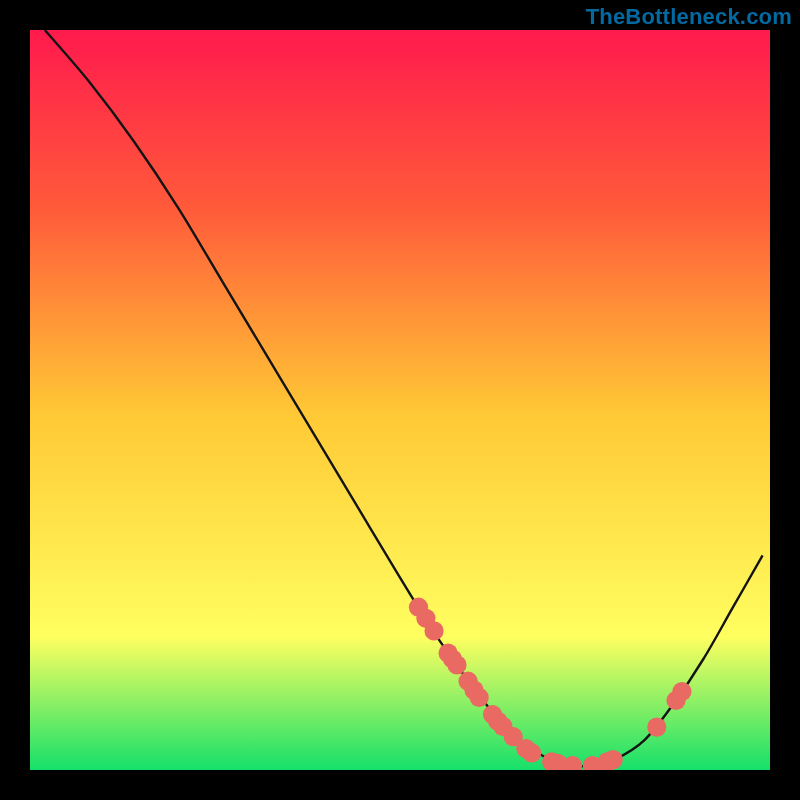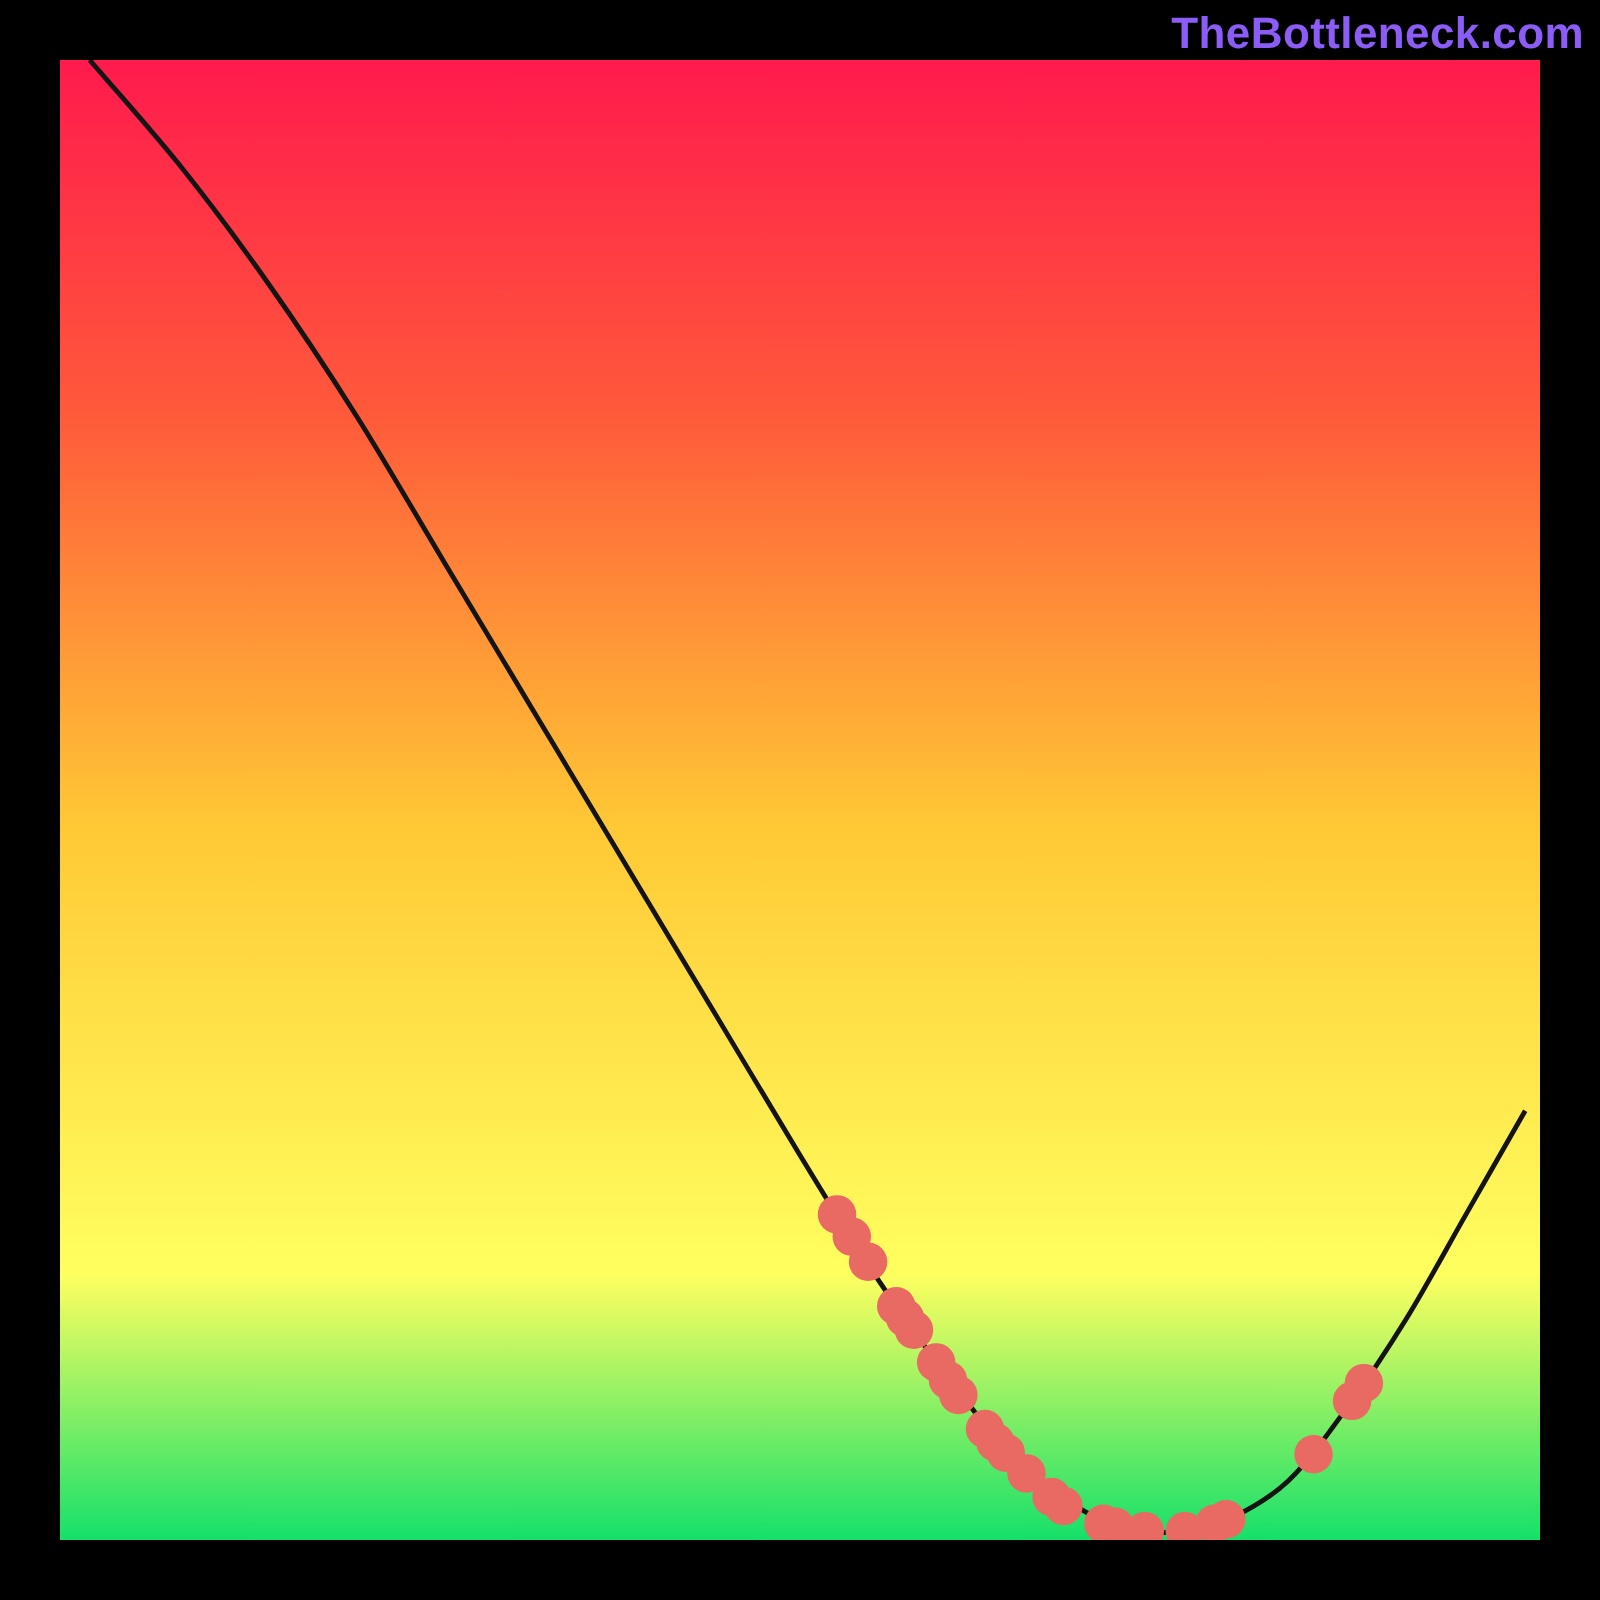--- a/index.html
+++ b/index.html
@@ -13,21 +13,21 @@
   }
   .chart-container {
     position: relative;
     width: 800px;
     height: 800px;
   }
   .watermark {
     position: absolute;
     top: 4px;
     right: 8px;
-    color: #8b5cf6;
+    color: #0369a1;
     font-size: 22px;
     font-weight: 600;
     letter-spacing: 0.2px;
     z-index: 10;
   }
   svg {
     display: block;
   }
 </style>
 </head>

